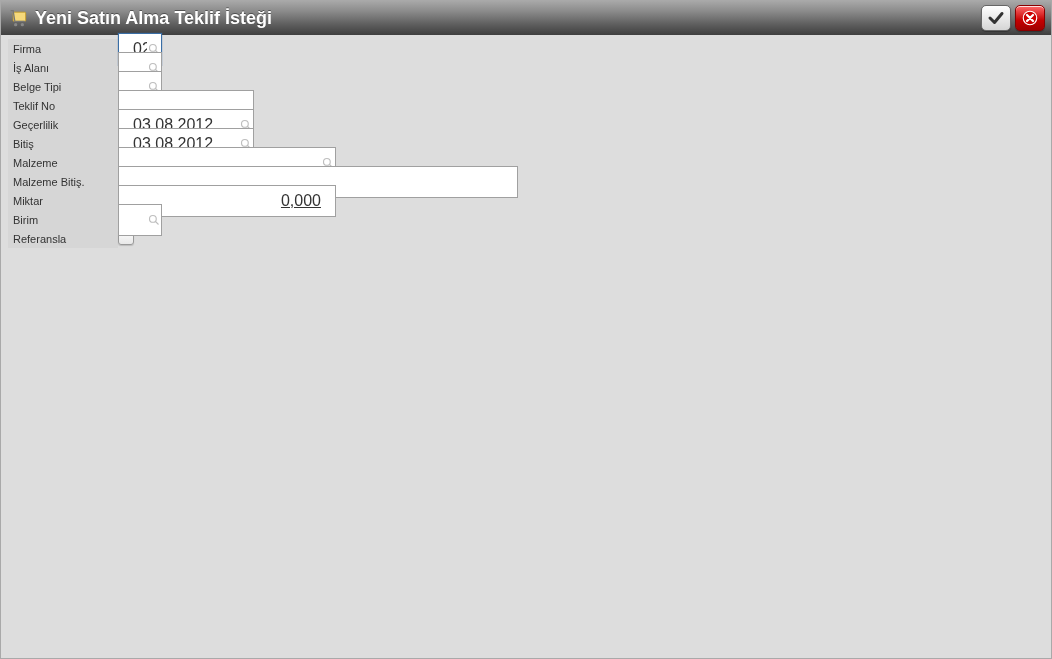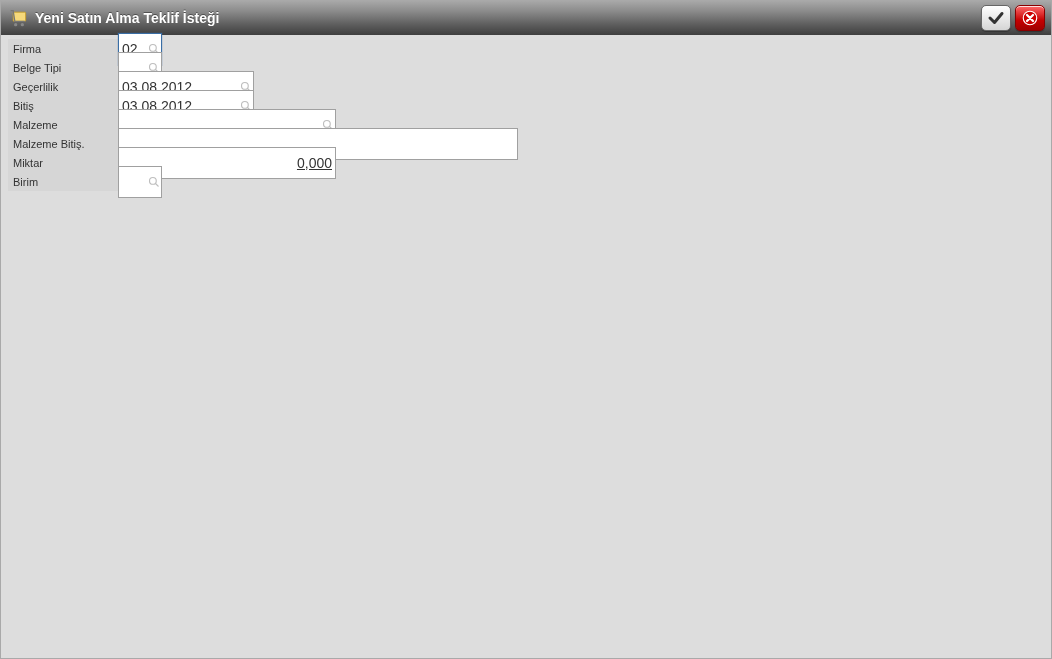--- a/index.html
+++ b/index.html
@@ -29,21 +29,21 @@
   }
   .titlebar .title-icon {
     width: 20px;
     height: 20px;
     margin-right: 6px;
     display: inline-flex;
     align-items: center;
     justify-content: center;
   }
   .titlebar .title-text {
-    font-size: 14px;
+    font-size: 18px;
     font-weight: bold;
     text-shadow: 0 -1px 0 rgba(0,0,0,0.4);
   }
   .titlebar .buttons {
     margin-left: auto;
     display: flex;
     gap: 4px;
   }
   .titlebar .btn {
     width: 30px;
@@ -81,22 +81,22 @@
   }
   .form-input-wrap {
     position: relative;
     display: inline-flex;
     align-items: center;
   }
   .form-input {
     height: 32px;
     border: 1px solid #a0a0a0;
     background: #fff;
-    padding: 0 3px;
-    font-size: 14px;
+    padding: 0 14px;
+    font-size: 16px;
     color: #333;
     outline: none;
   }
   .form-input.focused {
     border: 1px solid #3a6ea5;
     box-shadow: 0 0 0 1px rgba(58,110,165,0.15);
   }
   .form-input.right {
     text-align: right;
   }
@@ -161,34 +161,52 @@
         <span class="search-icon">
           <svg viewBox="0 0 16 16" width="12" height="12">
               <circle cx="6.5" cy="6.5" r="4.5" fill="none" stroke="#888" stroke-width="1.5"></circle>
               <line x1="10" y1="10" x2="14" y2="14" stroke="#888" stroke-width="1.5"></line>
             </svg>
         </span>
       </div>
     </div>
 
 
+    <div class="form-row">
+      <div class="form-label">İş Alanı</div>
+      <div class="form-input-wrap">
+        <input class="form-input" style="width: 44px; padding-right: 14px;" value="">
+        <span class="search-icon">
+          <svg viewBox="0 0 16 16" width="12" height="12">
+              <circle cx="6.5" cy="6.5" r="4.5" fill="none" stroke="#888" stroke-width="1.5"></circle>
+              <line x1="10" y1="10" x2="14" y2="14" stroke="#888" stroke-width="1.5"></line>
+            </svg>
+        </span>
+      </div>
+    </div>
 
     <div class="form-row">
       <div class="form-label">Belge Tipi</div>
       <div class="form-input-wrap">
         <input class="form-input" style="width: 44px; padding-right: 14px;" value="">
         <span class="search-icon">
           <svg viewBox="0 0 16 16" width="12" height="12">
               <circle cx="6.5" cy="6.5" r="4.5" fill="none" stroke="#888" stroke-width="1.5"></circle>
               <line x1="10" y1="10" x2="14" y2="14" stroke="#888" stroke-width="1.5"></line>
             </svg>
         </span>
       </div>
     </div>
 
+    <div class="form-row">
+      <div class="form-label">Teklif No</div>
+      <div class="form-input-wrap">
+        <input class="form-input" style="width: 136px;" value="">
+      </div>
+    </div>
 
     <div class="form-row">
       <div class="form-label">Geçerlilik</div>
       <div class="form-input-wrap">
         <input class="form-input" style="width: 136px; padding-right: 14px;" value="03.08.2012">
         <span class="search-icon">
           <svg viewBox="0 0 16 16" width="12" height="12">
               <circle cx="6.5" cy="6.5" r="4.5" fill="none" stroke="#888" stroke-width="1.5"></circle>
               <line x1="10" y1="10" x2="14" y2="14" stroke="#888" stroke-width="1.5"></line>
             </svg>
@@ -242,15 +260,19 @@
         <input class="form-input" style="width: 44px; padding-right: 14px;" value="">
         <span class="search-icon">
           <svg viewBox="0 0 16 16" width="12" height="12">
               <circle cx="6.5" cy="6.5" r="4.5" fill="none" stroke="#888" stroke-width="1.5"></circle>
               <line x1="10" y1="10" x2="14" y2="14" stroke="#888" stroke-width="1.5"></line>
             </svg>
         </span>
       </div>
     </div>
 
+    <div class="form-row">
+      <div class="form-label">Referansla</div>
+      <span class="checkbox-box"></span>
+    </div>
 
   </div>
 </div>
 
 </body></html>

